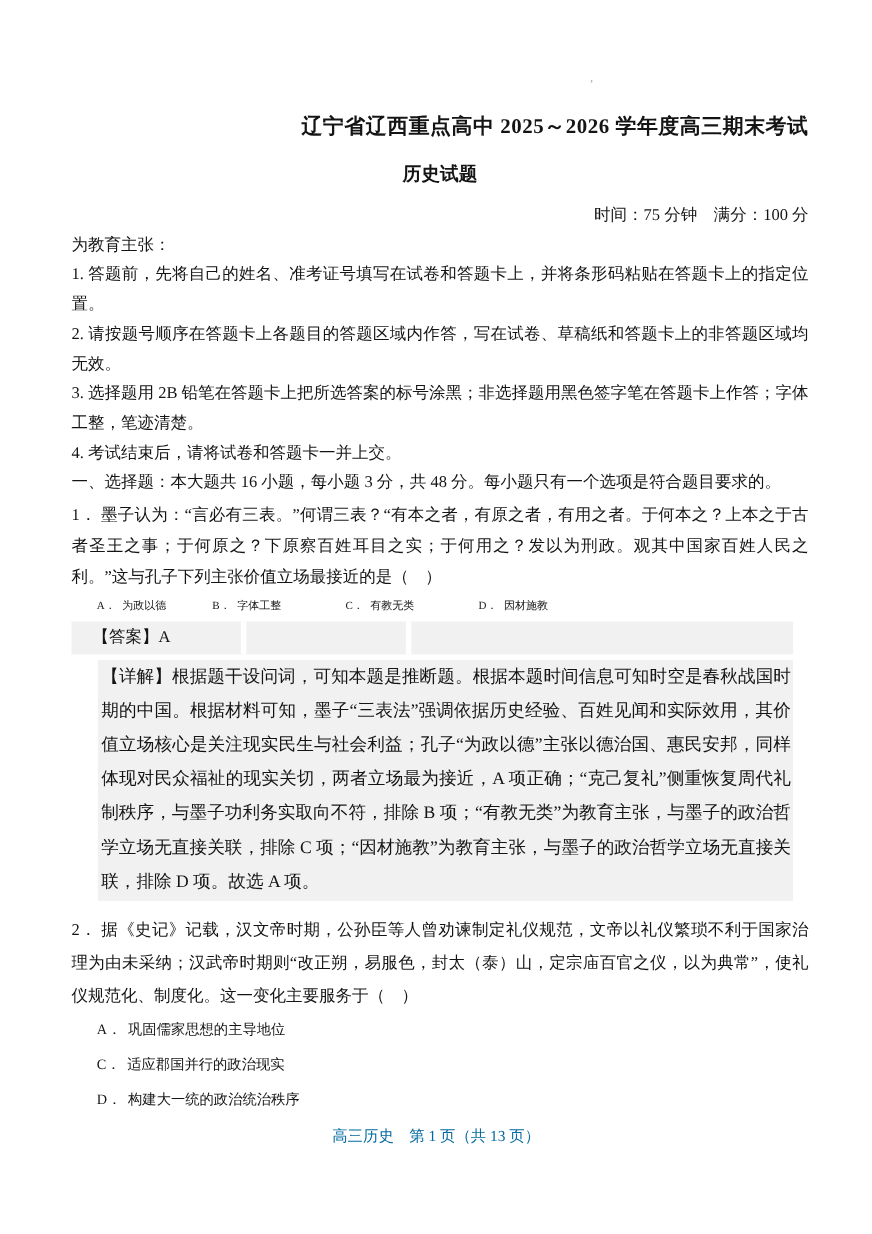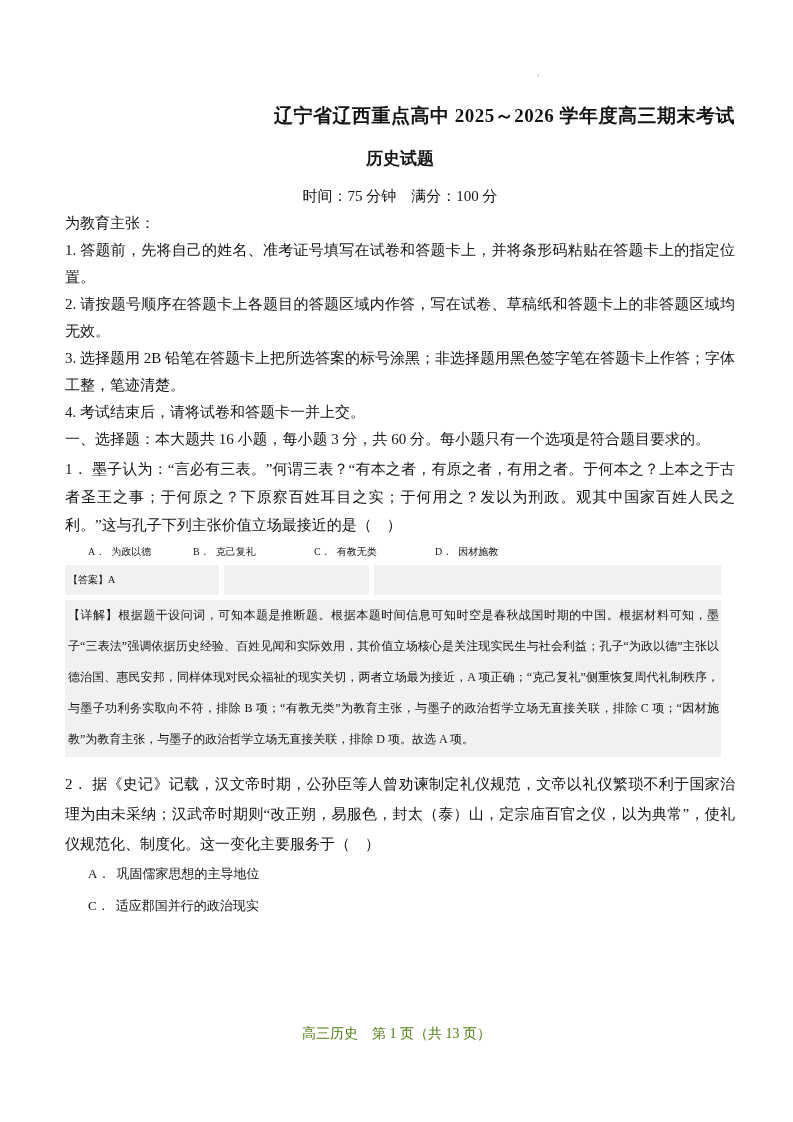--- a/index.html
+++ b/index.html
@@ -35,21 +35,21 @@
     margin: 0 0 12px 0;
     font-size: 17px;
     line-height: 26px;
     font-weight: bold;
     text-align: center;
   }
   .meta {
     margin: 0 0 2px 0;
     font-size: 15px;
     line-height: 24px;
-    text-align: center;
+    text-align: right;
   }
   .notice p, .section-heading {
     margin: 0;
     font-size: 15px;
     line-height: 27px;
     text-align: justify;
   }
   .stem {
     margin: 2px 0 0 0;
     font-size: 15px;
@@ -67,56 +67,57 @@
   .options-row .opt.w1 { width: 105px; }
   .options-row .opt.w2 { width: 121px; }
   .options-row .opt.w3 { width: 121px; }
   .olabel { margin-right: 6px; }
   .answer-block {
     margin: 0 14px 0 0;
   }
   .answer-line {
     position: relative;
     background: var(--answer-bg, #f1f1f1);
-    font-size: 10px;
+    font-size: 15px;
     line-height: 30px;
-    padding-left: 3px;
+    padding-left: 19px;
     margin-bottom: 5px;
   }
   .answer-line .wgap {
     position: absolute;
     top: 0; bottom: 0;
     width: 5px;
     background: #ffffff;
   }
   .answer-line .g1 { left: 154px; }
   .answer-line .g2 { left: 304px; }
   .analysis {
     background: var(--answer-bg, #f1f1f1);
-    font-size: 12px;
+    font-size: 16px;
     line-height: 31px;
     text-align: justify;
     padding: 0 2px 2px 3px;
+    margin-left: 24px;
   }
   .stem.q2 { margin-top: 12px; line-height: 30px; }
   .options-stack p {
     margin: 0 0 2px 0;
     padding-left: 23px;
     font-size: 13px;
     line-height: 30px;
   }
   .footer {
     position: absolute;
     left: 0;
     right: 0;
     top: 1022px;
     text-align: center;
     font-size: 14px;
     line-height: 24px;
-    color: #4d7c0f;
+    color: #0369a1;
   }
 </style>
 </head>
 <body>
 
 <div class="page">
 
   <span class="stray">’</span>
 
   <h1 class="title">辽宁省辽西重点高中 2025～2026 学年度高三期末考试</h1>
@@ -124,44 +125,45 @@
   <p class="meta">时间：75 分钟　满分：100 分</p>
 
   <div class="notice">
     <p>为教育主张：</p>
     <p>1. 答题前，先将自己的姓名、准考证号填写在试卷和答题卡上，并将条形码粘贴在答题卡上的指定位置。</p>
     <p>2. 请按题号顺序在答题卡上各题目的答题区域内作答，写在试卷、草稿纸和答题卡上的非答题区域均无效。</p>
     <p>3. 选择题用 2B 铅笔在答题卡上把所选答案的标号涂黑；非选择题用黑色签字笔在答题卡上作答；字体工整，笔迹清楚。</p>
     <p>4. 考试结束后，请将试卷和答题卡一并上交。</p>
   </div>
 
-  <p class="section-heading">一、选择题：本大题共 16 小题，每小题 3 分，共 60 分。每小题只有一个选项是符合题目要求的。</p>
+  <p class="section-heading">一、选择题：本大题共 16 小题，每小题 3 分，共 48 分。每小题只有一个选项是符合题目要求的。</p>
 
   <p class="stem"><span class="qnum">1．</span><span>墨子认为：“言必有三表。”何谓三表？“有本之者，有原之者，有用之者。于何本之？上本之于古者圣王之事；于何原之？下原察百姓耳目之实；于何用之？发以为刑政。观其中国家百姓人民之利。”这与孔子下列主张价值立场最接近的是（　）</span></p>
 
   <div class="options-row">
     <span class="opt w1"><span class="olabel">A．</span><span>为政以德</span></span>
-    <span class="opt w2"><span class="olabel">B．</span><span>克己复礼</span></span>
+    <span class="opt w2"><span class="olabel">B．</span><span>字体工整</span></span>
     <span class="opt w3"><span class="olabel">C．</span><span>有教无类</span></span>
     <span class="opt"><span class="olabel">D．</span><span>因材施教</span></span>
   </div>
 
   <div class="answer-block">
     <div class="answer-line">
       <span class="wgap g1"></span>
       <span class="wgap g2"></span>
       <span>【答案】</span><span>A</span>
     </div>
     <div class="analysis">
       <span>【详解】</span><span>根据题干设问词，可知本题是推断题。根据本题时间信息可知时空是春秋战国时期的中国。根据材料可知，墨子“三表法”强调依据历史经验、百姓见闻和实际效用，其价值立场核心是关注现实民生与社会利益；孔子“为政以德”主张以德治国、惠民安邦，同样体现对民众福祉的现实关切，两者立场最为接近，A 项正确；“克己复礼”侧重恢复周代礼制秩序，与墨子功利务实取向不符，排除 B 项；“有教无类”为教育主张，与墨子的政治哲学立场无直接关联，排除 C 项；“因材施教”为教育主张，与墨子的政治哲学立场无直接关联，排除 D 项。故选 A 项。</span>
     </div>
   </div>
 
   <p class="stem q2"><span class="qnum">2．</span><span>据《史记》记载，汉文帝时期，公孙臣等人曾劝谏制定礼仪规范，文帝以礼仪繁琐不利于国家治理为由未采纳；汉武帝时期则“改正朔，易服色，封太（泰）山，定宗庙百官之仪，以为典常”，使礼仪规范化、制度化。这一变化主要服务于（　）</span></p>
 
   <div class="options-stack">
     <p><span class="olabel">A．</span><span>巩固儒家思想的主导地位</span></p>
     <p><span class="olabel">C．</span><span>适应郡国并行的政治现实</span></p>
+    <p><span class="olabel">D．</span><span>构建大一统的政治统治秩序</span></p>
   </div>
 
   <div class="footer">高三历史　第 1 页（共 13 页）</div>
 
 </div>
 
 </body></html>

